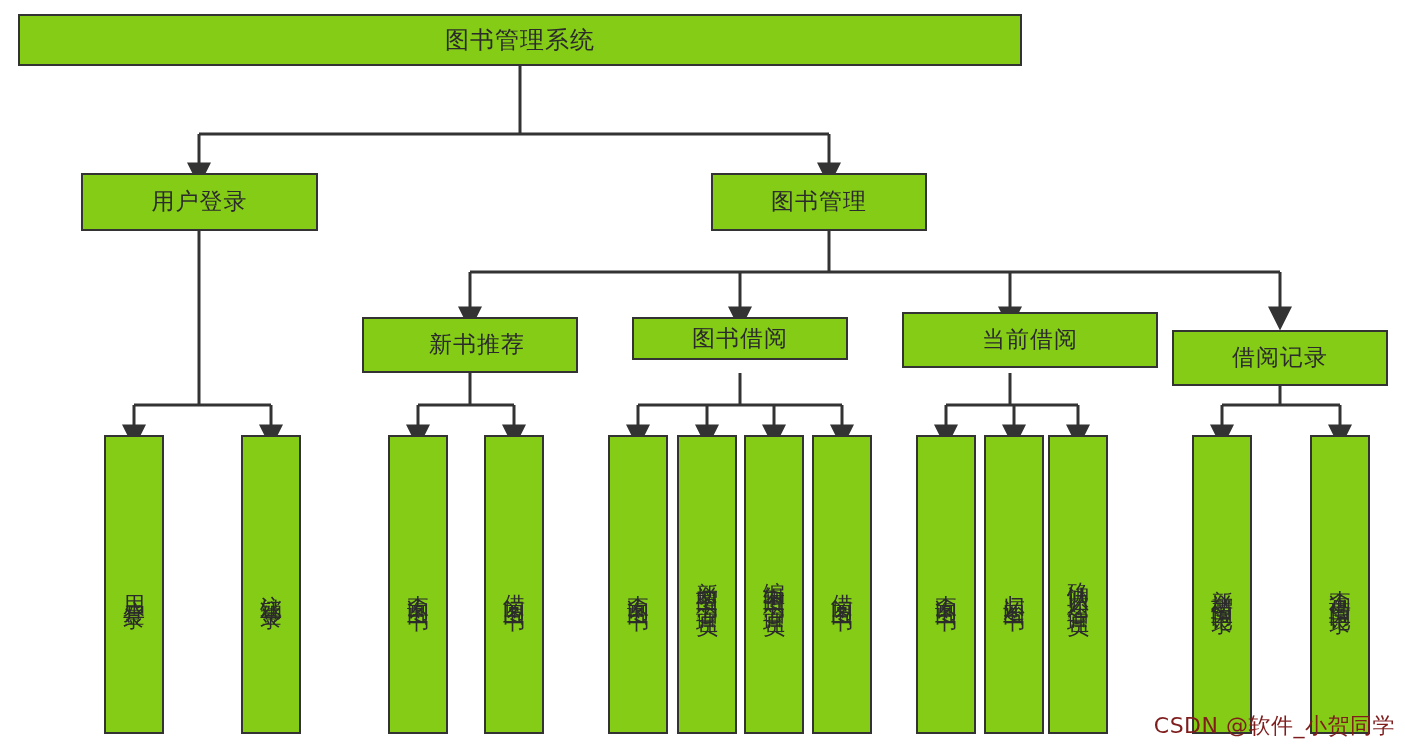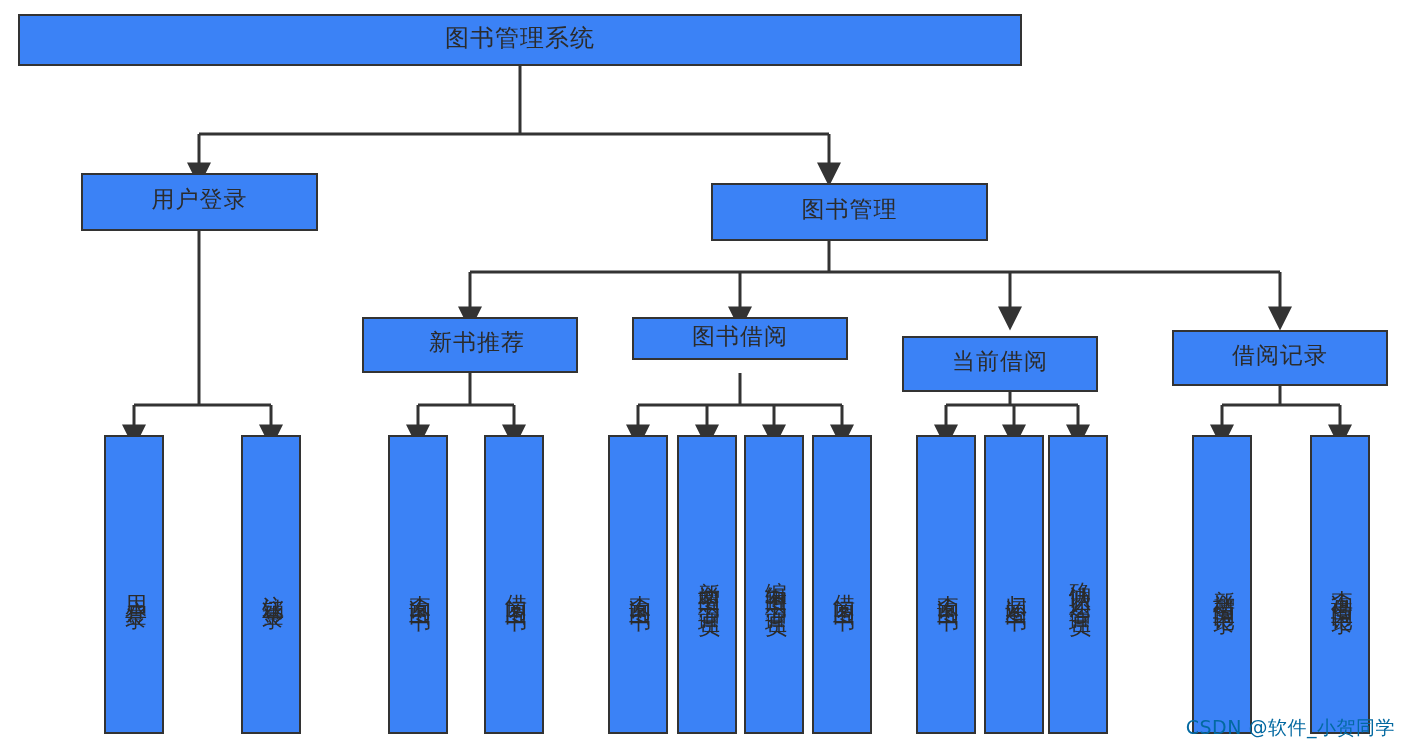--- a/index.html
+++ b/index.html
@@ -20,27 +20,26 @@
     position: absolute;
     left: 0;
     top: 0;
     width: 1405px;
     height: 747px;
     pointer-events: none;
   }
   .node {
     position: absolute;
     box-sizing: border-box;
-    background: #3b82f6;
+    background: #84cc16;
     border: 2px solid #333333;
     display: flex;
     align-items: center;
     justify-content: center;
     color: #2b2b2b;
-    font-family: Liberation Mono, monospace;
   }
   .node .lbl {
     color: #2b2b2b;
     line-height: 1.18;
     text-align: center;
     white-space: pre;
   }
   
   .node.horiz .lbl {
     font-size: 23px;
@@ -60,22 +59,22 @@
     writing-mode: vertical-rl;
     text-orientation: upright;
     font-size: 22px;
     letter-spacing: 5px;
     line-height: 1;
   }
   #watermark {
     position: absolute;
     right: 10px;
     bottom: 6px;
-    font-size: 19px;
-    color: #0369a1;
+    font-size: 22px;
+    color: #7f1d1d;
     letter-spacing: 0.5px;
     font-family: "DejaVu Sans", "Liberation Sans", sans-serif;
     pointer-events: none;
   }
 </style>
 </head>
 <body>
 
 <div id="canvas">
 
@@ -131,31 +130,31 @@
     </g>
   </svg>
 
   <div class="node root horiz" style="left: 18px; top: 14px; width: 1004px; height: 52px;">
     <span class="lbl">图书管理系统</span>
   </div>
 
   <div class="node horiz" style="left: 81px; top: 173px; width: 237px; height: 58px;">
     <span class="lbl">用户登录</span>
   </div>
-  <div class="node horiz" style="left: 711px; top: 183px; width: 277px; height: 58px;">
+  <div class="node horiz" style="left: 711px; top: 173px; width: 216px; height: 58px;">
     <span class="lbl">图书管理</span>
   </div>
 
   <div class="node horiz" style="left: 362px; top: 317px; width: 216px; height: 56px; padding-left: 14px;">
     <span class="lbl">新书推荐</span>
   </div>
   <div class="node horiz" style="left: 632px; top: 317px; width: 216px; height: 43px;">
     <span class="lbl">图书借阅</span>
   </div>
-  <div class="node horiz" style="left: 902px; top: 336px; width: 196px; height: 56px;">
+  <div class="node horiz" style="left: 902px; top: 312px; width: 256px; height: 56px;">
     <span class="lbl">当前借阅</span>
   </div>
   <div class="node horiz" style="left: 1172px; top: 317px; width: 216px; height: 56px; margin-top: 13px;">
     <span class="lbl">借阅记录</span>
   </div>
 
   <div class="node vert" style="left: 104px; top: 435px; width: 60px; height: 299px;">
     <span class="lbl">用户登录</span>
   </div>
   <div class="node vert" style="left: 241px; top: 435px; width: 60px; height: 299px;">

